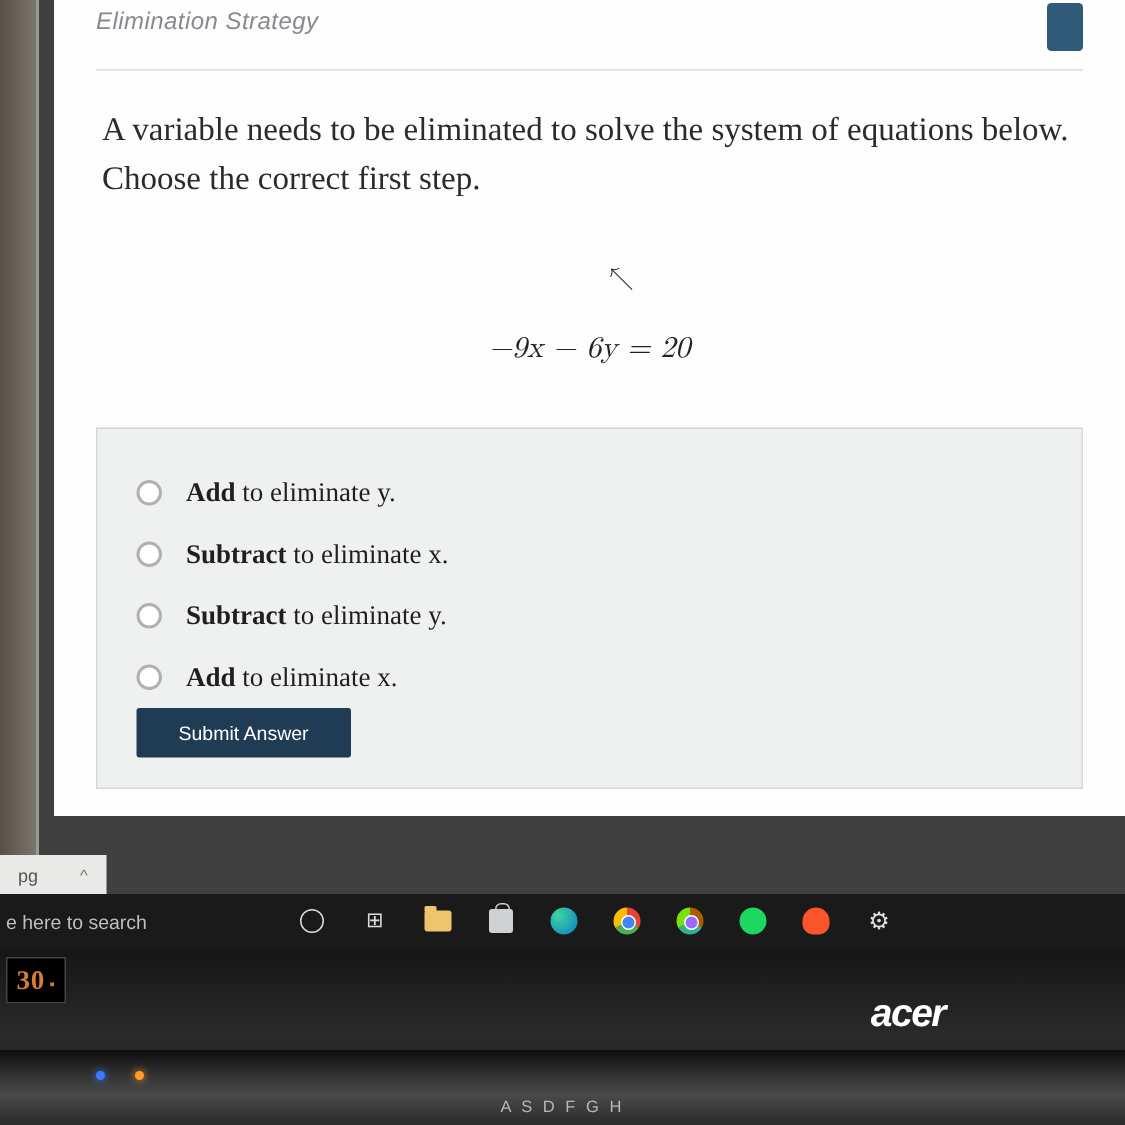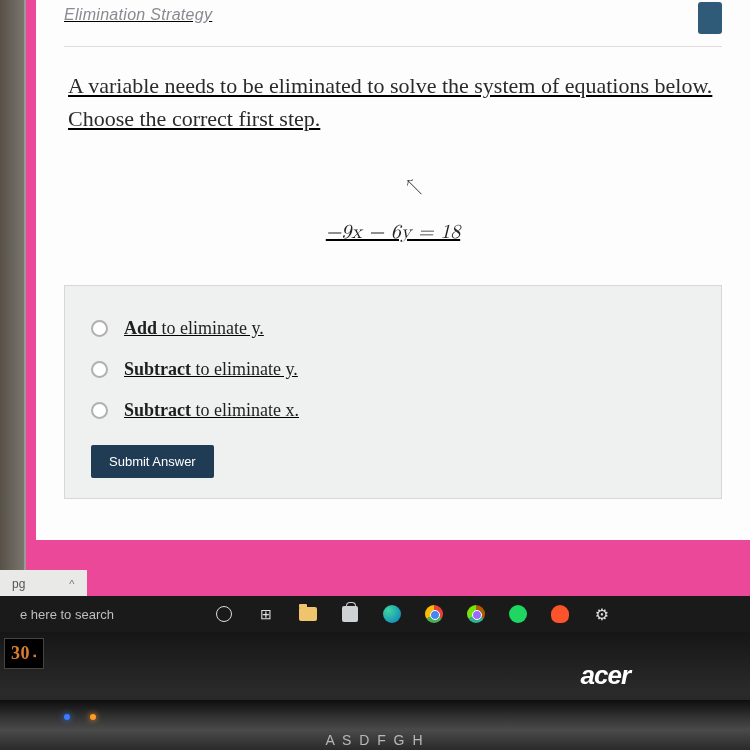--- a/index.html
+++ b/index.html
@@ -10,23 +10,22 @@
     height: 750px;
     position: relative;
     overflow: hidden;
   }
   .screen-area {
     position: absolute;
     top: 0;
     left: 24px;
     right: 0;
     height: 598px;
-    background: #ec4899;
+    background: #404040;
     border-left: 2px solid #999;
-    text-decoration: underline;
   }
   .content-card {
     background: #fdfdfd;
     margin: 0 0 0 10px;
     padding: 0 28px 18px 28px;
     min-height: 540px;
   }
   .header-area {
     padding: 6px 0 12px 0;
     border-bottom: 1px solid #ddd;
@@ -100,50 +99,50 @@
     font-size: 18px;
     color: #1f1f1f;
   }
   .option-text b { font-weight: 700; }
   .submit-btn {
     background: #1f3c54;
     color: #fff;
     border: none;
     font-family: Arial, sans-serif;
     font-size: 13px;
-    padding: 9px 18px;
-    margin-top: 14px;
+    padding: 9px 28px;
+    margin-top: 0;
     border-radius: 2px;
     cursor: pointer;
   }
   .tray {
     position: absolute;
     bottom: 152px;
     left: 0;
     height: 28px;
     background: #e9e9e7;
     padding: 5px 12px;
     font-family: Arial, sans-serif;
     font-size: 12px;
     color: #555;
     display: flex;
     align-items: center;
-    gap: 44px;
+    gap: 28px;
   }
   .tray .caret { font-size: 11px; color: #777; }
   .taskbar {
     position: absolute;
     top: 596px;
     left: 0;
     right: 0;
     height: 36px;
     background: #1a1a1a;
     display: flex;
     align-items: center;
-    padding-left: 20px;
+    padding-left: 4px;
   }
   .search-label {
     font-family: 'Segoe UI', Arial, sans-serif;
     font-size: 13px;
     color: #bfbfbf;
     flex: 0 0 auto;
     padding-right: 100px;
   }
   .tb-icons {
     display: flex;
@@ -222,21 +221,21 @@
   .led.amber { background: #ff9b2a; box-shadow: 0 0 6px #ff9b2a; }
   .kb-row {
     position: absolute;
     top: 732px;
     left: 0;
     right: 0;
     display: flex;
     justify-content: center;
     gap: 42px;
     font-family: Arial, sans-serif;
-    font-size: 14px;
+    font-size: 11px;
     color: #b8b8b8;
     letter-spacing: 2px;
   }
   .left-sliver {
     position: absolute;
     top: 0; left: 0; width: 24px; height: 598px;
     background: linear-gradient(90deg, #575148, #7a766d);
   }
 </style>
 </head>
@@ -252,40 +251,44 @@
         <div class="module-title">Elimination Strategy</div>
       </div>
       <div class="help-icon"></div>
     </div>
 
     <div class="prompt">A variable needs to be eliminated to solve the system of equations below. Choose the correct first step.</div>
 
     <div class="equations">
       <span class="cursor">↖</span>
       <br>
-      <span style="font-style: italic;">−9x − 6y = 18</span>
+      <span style="font-style: italic;">−9x − 6y = 20</span>
     </div>
 
     <div class="answer-box">
 
       <label class="option">
         <span class="radio"></span>
         <span class="option-text"><b>Add</b><span> to eliminate y.</span></span>
       </label>
 
       <label class="option">
         <span class="radio"></span>
+        <span class="option-text"><b>Subtract</b><span> to eliminate x.</span></span>
+      </label>
+
+      <label class="option">
+        <span class="radio"></span>
         <span class="option-text"><b>Subtract</b><span> to eliminate y.</span></span>
       </label>
 
       <label class="option">
         <span class="radio"></span>
-        <span class="option-text"><b>Subtract</b><span> to eliminate x.</span></span>
+        <span class="option-text"><b>Add</b><span> to eliminate x.</span></span>
       </label>
-
 
       <button class="submit-btn">Submit Answer</button>
     </div>
 
   </div>
 </div>
 
 <div class="tray">
   <span>pg</span>
   <span class="caret">^</span>

